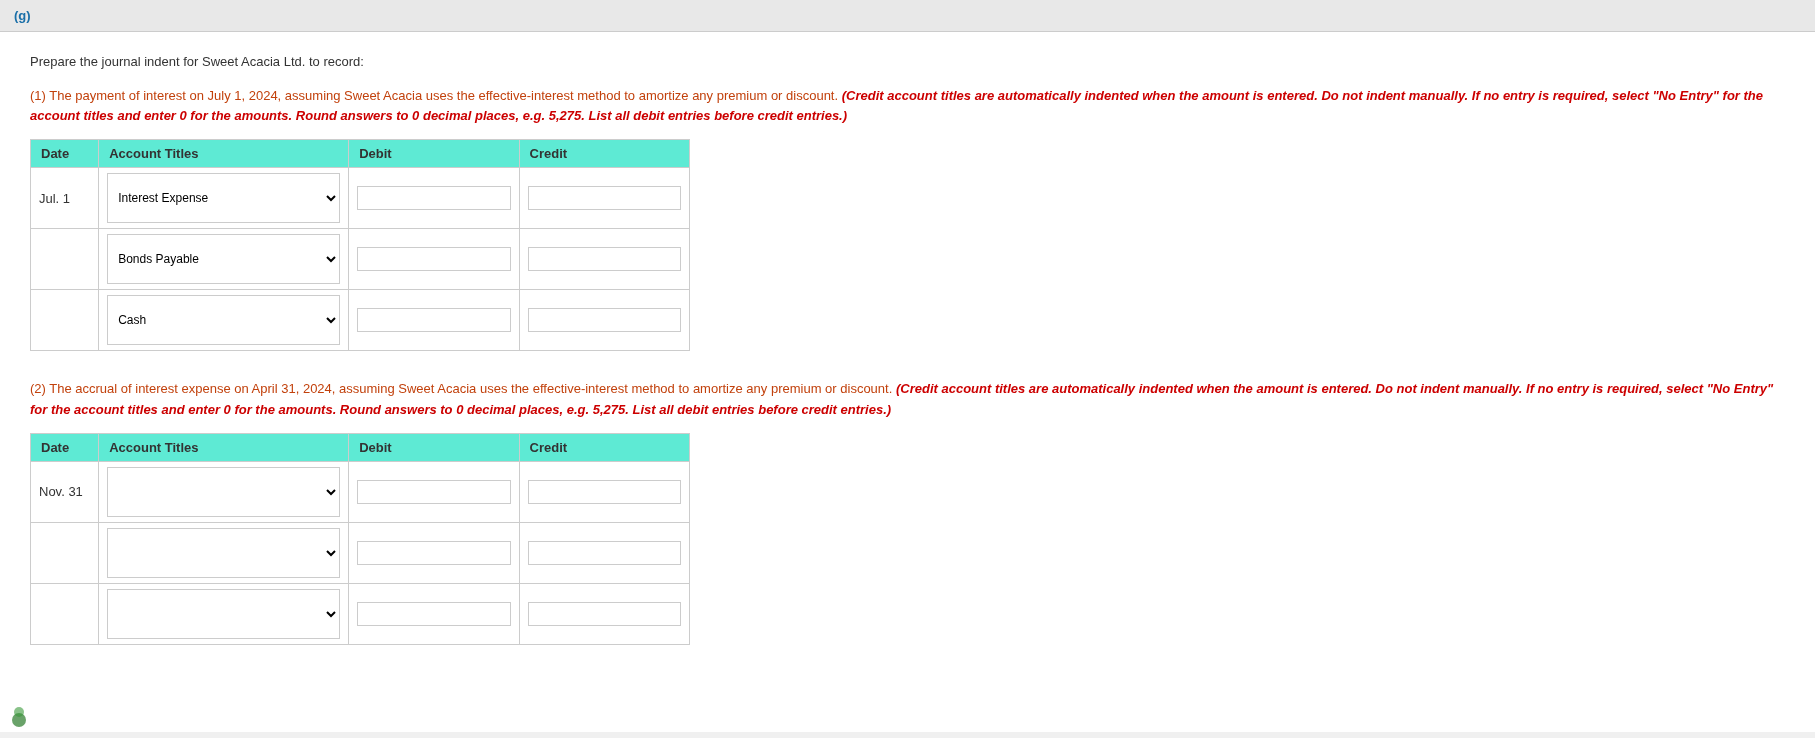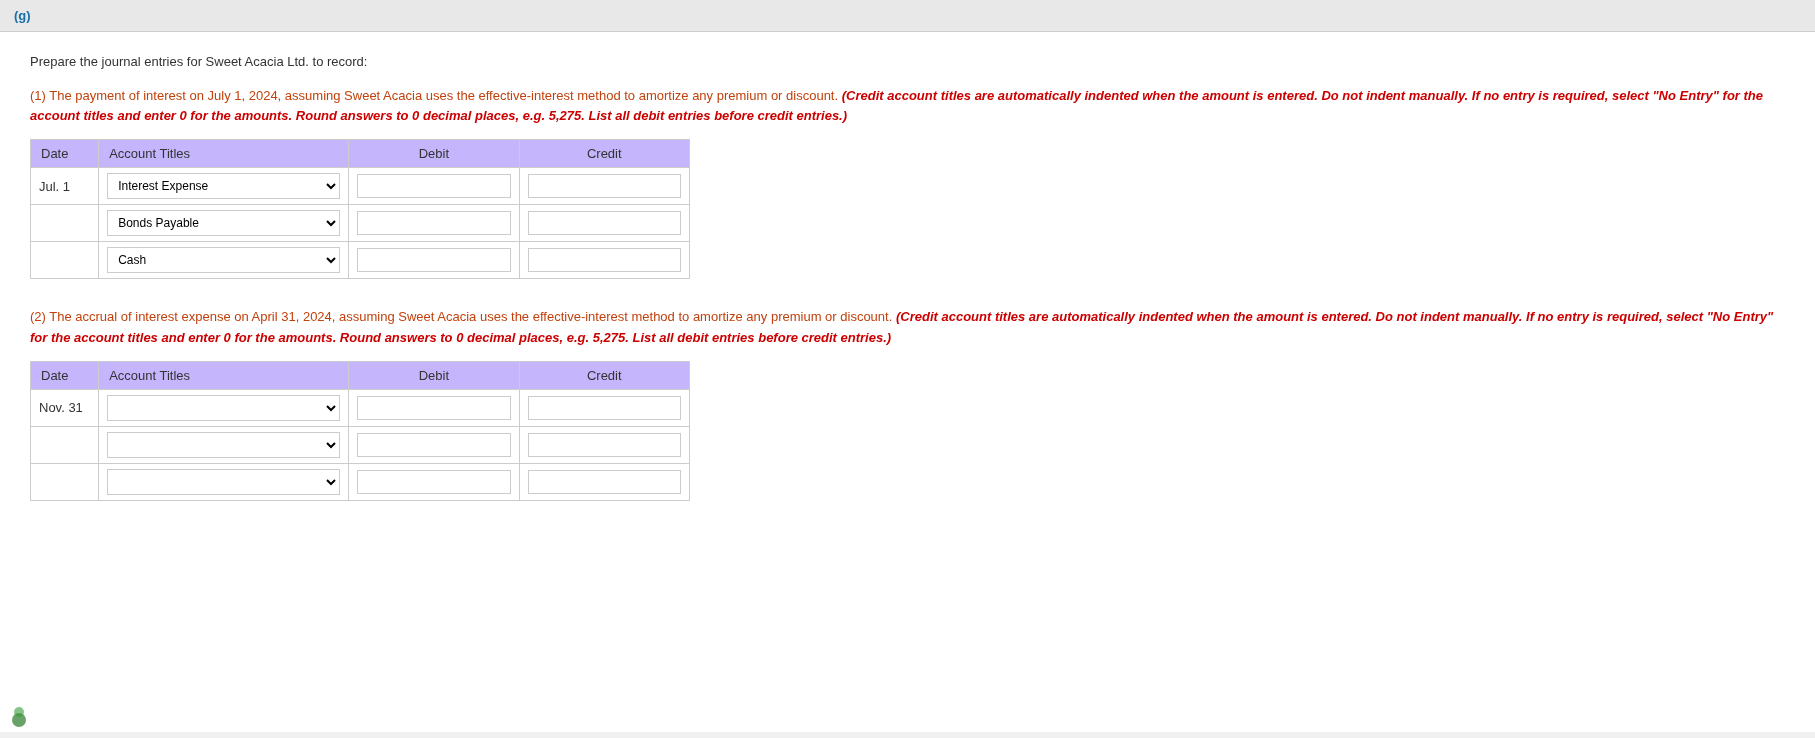--- a/index.html
+++ b/index.html
@@ -43,29 +43,29 @@
     .section-intro .red-text {
       color: #cc0000;
       font-style: italic;
       font-weight: bold;
     }
     .journal-table {
       border-collapse: collapse;
       width: 660px;
     }
     .journal-table th {
-      background: #c4b5fd;
+      background: #5eead4;
       border: 1px solid #ccc;
       padding: 6px 10px;
       text-align: left;
-      font-weight: normal;
+      font-weight: bold;
       font-size: 13px;
     }
     .journal-table th.center {
-      text-align: center;
+      text-align: left;
     }
     .journal-table td {
       border: 1px solid #ccc;
       padding: 5px 8px;
       vertical-align: middle;
       background: #fff;
     }
     .journal-table td.date-cell {
       width: 60px;
       font-size: 13px;
@@ -76,21 +76,21 @@
     }
     .journal-table td.debit-cell {
       width: 150px;
     }
     .journal-table td.credit-cell {
       width: 150px;
     }
     .account-select {
       width: 100%;
       border: 1px solid #ccc;
-      padding: 4px 6px;
+      padding: 16px 6px;
       font-size: 12px;
       background: #fff;
       appearance: auto;
       cursor: pointer;
     }
     .amount-input {
       width: 100%;
       border: 1px solid #ccc;
       padding: 4px 6px;
       font-size: 12px;
@@ -115,21 +115,21 @@
 </head>
 <body>
 
 <div class="page-header">
   <span>(g)</span>
 </div>
 
 <div class="page-content">
 
   <div class="intro-text">
-    <span>Prepare the journal entries for Sweet Acacia Ltd. to record:</span>
+    <span>Prepare the journal indent for Sweet Acacia Ltd. to record:</span>
   </div>
 
   <div class="section-block">
     <div class="section-intro">
       <span class="normal-text">(1) The payment of interest on July 1, 2024, assuming Sweet Acacia uses the effective-interest method to amortize any premium or discount.</span>
       <span class="red-text">(Credit account titles are automatically indented when the amount is entered. Do not indent manually. If no entry is required, select "No Entry" for the account titles and enter 0 for the amounts. Round answers to 0 decimal places, e.g. 5,275. List all debit entries before credit entries.)</span>
     </div>
 
     <table class="journal-table">
       <thead>

